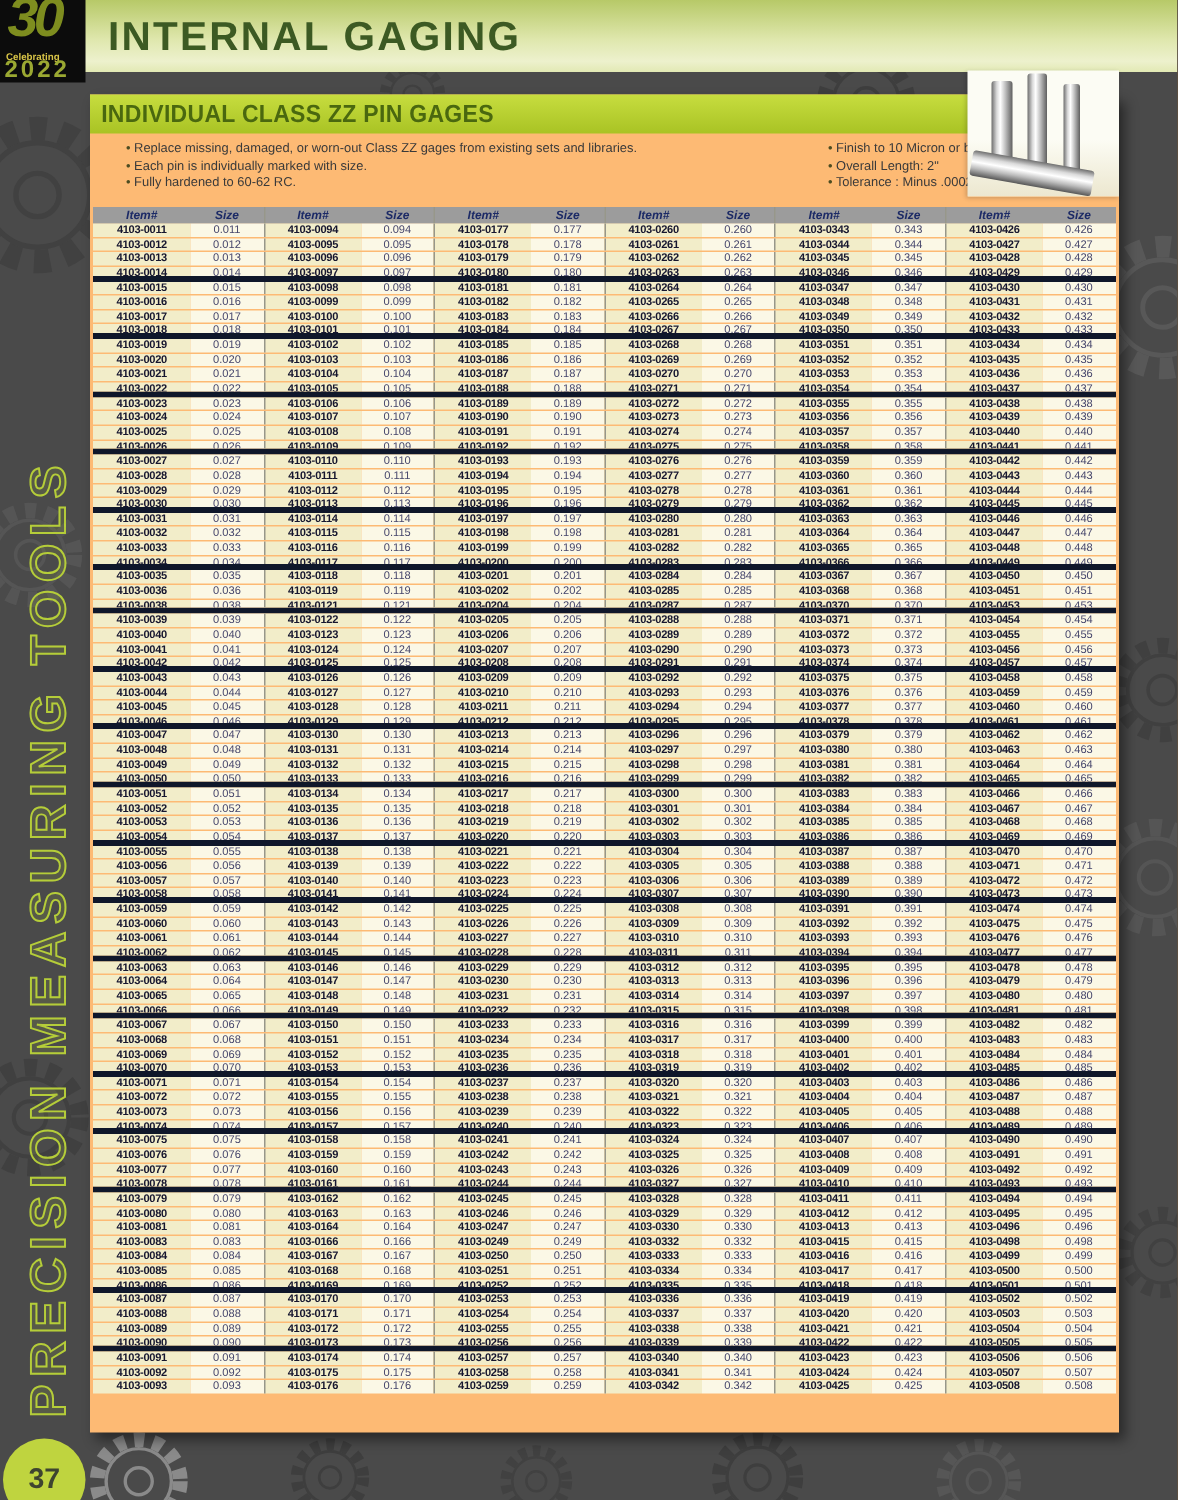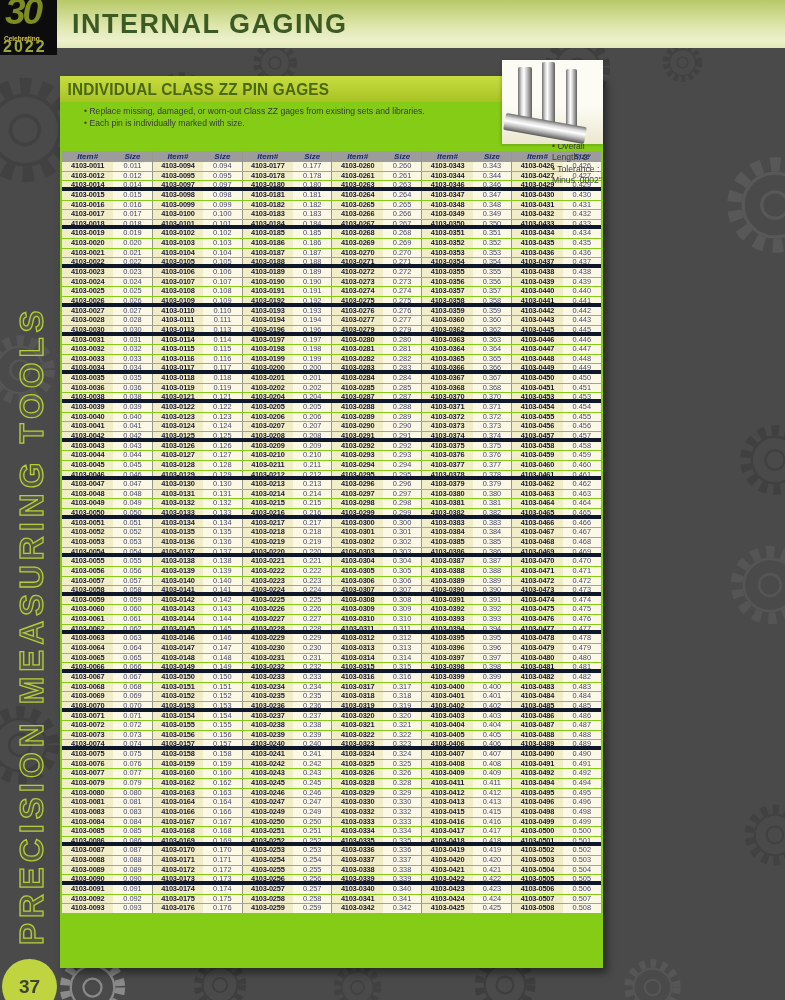--- a/index.html
+++ b/index.html
@@ -26,21 +26,21 @@
   .sidebar-text{position:absolute;left:-288px;top:595px;width:640px;height:60px;line-height:60px;
     transform:rotate(-90deg);z-index:1;font-size:33px;font-weight:bold;letter-spacing:5px;
     color:rgba(181,205,57,0.12);-webkit-text-stroke:1.3px #b5cd39;white-space:nowrap;}
 
   
   .page-circle{position:absolute;left:2px;top:959px;width:55px;height:55px;border-radius:50%;
     background:#bfd43f;z-index:4;display:flex;align-items:center;justify-content:center;}
   .page-circle span{font-size:19px;font-weight:bold;color:#3e4430;}
 
   
-  .panel{position:absolute;left:60px;top:76px;width:543px;height:892px;background:#84cc16;
+  .panel{position:absolute;left:60px;top:63px;width:686px;height:892px;background:#fdba74;
     box-shadow:4px 5px 8px rgba(0,0,0,0.45);z-index:2;}
 
   .section-banner{height:26px;background:linear-gradient(#c7dd3f,#a9c324);display:flex;align-items:center;}
   .section-title{font-size:16.5px;font-weight:bold;color:#4a680f;padding-left:8px;letter-spacing:0.2px;
     transform:scaleX(0.93);transform-origin:left center;white-space:nowrap;}
 
   .info-row{position:relative;height:45px;}
   .features{list-style:none;margin:4px 0 0;padding:0 0 0 10px;}
   .features li{font-size:8.6px;color:#3a3a3a;line-height:11.5px;}
   .features li::before{content:"•  ";color:#4c4c20;}
@@ -115,20 +115,21 @@
   <div class="panel">
 
     <div class="section-banner">
       <div class="section-title">INDIVIDUAL CLASS ZZ PIN GAGES</div>
     </div>
 
     <div class="info-row">
       <ul class="features left">
           <li>Replace missing, damaged, or worn-out Class ZZ gages from existing sets and libraries.</li>
           <li>Each pin is individually marked with size.</li>
+          <li>Fully hardened to 60-62 RC.</li>
         </ul>
       <ul class="features right">
           <li>Finish to 10 Micron or better.</li>
           <li>Overall Length: 2"</li>
           <li>Tolerance : Minus .0002"</li>
         </ul>
     </div>
 
     <div class="pins-photo">
       <div class="pin" style="left:16px;top:7px;width:14px;height:62px;"></div>
@@ -174,20 +175,34 @@
             <div class="cell c-size">0.095</div>
             <div class="cell c-item pair-start">4103-0178</div>
             <div class="cell c-size">0.178</div>
             <div class="cell c-item pair-start">4103-0261</div>
             <div class="cell c-size">0.261</div>
             <div class="cell c-item pair-start">4103-0344</div>
             <div class="cell c-size">0.344</div>
             <div class="cell c-item pair-start">4103-0427</div>
             <div class="cell c-size">0.427</div>
           </div>
+          <div class="trow">
+            <div class="cell c-item">4103-0013</div>
+            <div class="cell c-size">0.013</div>
+            <div class="cell c-item pair-start">4103-0096</div>
+            <div class="cell c-size">0.096</div>
+            <div class="cell c-item pair-start">4103-0179</div>
+            <div class="cell c-size">0.179</div>
+            <div class="cell c-item pair-start">4103-0262</div>
+            <div class="cell c-size">0.262</div>
+            <div class="cell c-item pair-start">4103-0345</div>
+            <div class="cell c-size">0.345</div>
+            <div class="cell c-item pair-start">4103-0428</div>
+            <div class="cell c-size">0.428</div>
+          </div>
           <div class="trow group-end">
             <div class="cell c-item">4103-0014</div>
             <div class="cell c-size">0.014</div>
             <div class="cell c-item pair-start">4103-0097</div>
             <div class="cell c-size">0.097</div>
             <div class="cell c-item pair-start">4103-0180</div>
             <div class="cell c-size">0.180</div>
             <div class="cell c-item pair-start">4103-0263</div>
             <div class="cell c-size">0.263</div>
             <div class="cell c-item pair-start">4103-0346</div>
@@ -384,20 +399,34 @@
             <div class="cell c-size">0.111</div>
             <div class="cell c-item pair-start">4103-0194</div>
             <div class="cell c-size">0.194</div>
             <div class="cell c-item pair-start">4103-0277</div>
             <div class="cell c-size">0.277</div>
             <div class="cell c-item pair-start">4103-0360</div>
             <div class="cell c-size">0.360</div>
             <div class="cell c-item pair-start">4103-0443</div>
             <div class="cell c-size">0.443</div>
           </div>
+          <div class="trow">
+            <div class="cell c-item">4103-0029</div>
+            <div class="cell c-size">0.029</div>
+            <div class="cell c-item pair-start">4103-0112</div>
+            <div class="cell c-size">0.112</div>
+            <div class="cell c-item pair-start">4103-0195</div>
+            <div class="cell c-size">0.195</div>
+            <div class="cell c-item pair-start">4103-0278</div>
+            <div class="cell c-size">0.278</div>
+            <div class="cell c-item pair-start">4103-0361</div>
+            <div class="cell c-size">0.361</div>
+            <div class="cell c-item pair-start">4103-0444</div>
+            <div class="cell c-size">0.444</div>
+          </div>
           <div class="trow group-end">
             <div class="cell c-item">4103-0030</div>
             <div class="cell c-size">0.030</div>
             <div class="cell c-item pair-start">4103-0113</div>
             <div class="cell c-size">0.113</div>
             <div class="cell c-item pair-start">4103-0196</div>
             <div class="cell c-size">0.196</div>
             <div class="cell c-item pair-start">4103-0279</div>
             <div class="cell c-size">0.279</div>
             <div class="cell c-item pair-start">4103-0362</div>
@@ -1042,20 +1071,34 @@
             <div class="cell c-size">0.160</div>
             <div class="cell c-item pair-start">4103-0243</div>
             <div class="cell c-size">0.243</div>
             <div class="cell c-item pair-start">4103-0326</div>
             <div class="cell c-size">0.326</div>
             <div class="cell c-item pair-start">4103-0409</div>
             <div class="cell c-size">0.409</div>
             <div class="cell c-item pair-start">4103-0492</div>
             <div class="cell c-size">0.492</div>
           </div>
+          <div class="trow group-end">
+            <div class="cell c-item">4103-0078</div>
+            <div class="cell c-size">0.078</div>
+            <div class="cell c-item pair-start">4103-0161</div>
+            <div class="cell c-size">0.161</div>
+            <div class="cell c-item pair-start">4103-0244</div>
+            <div class="cell c-size">0.244</div>
+            <div class="cell c-item pair-start">4103-0327</div>
+            <div class="cell c-size">0.327</div>
+            <div class="cell c-item pair-start">4103-0410</div>
+            <div class="cell c-size">0.410</div>
+            <div class="cell c-item pair-start">4103-0493</div>
+            <div class="cell c-size">0.493</div>
+          </div>
           <div class="trow">
             <div class="cell c-item">4103-0079</div>
             <div class="cell c-size">0.079</div>
             <div class="cell c-item pair-start">4103-0162</div>
             <div class="cell c-size">0.162</div>
             <div class="cell c-item pair-start">4103-0245</div>
             <div class="cell c-size">0.245</div>
             <div class="cell c-item pair-start">4103-0328</div>
             <div class="cell c-size">0.328</div>
             <div class="cell c-item pair-start">4103-0411</div>

